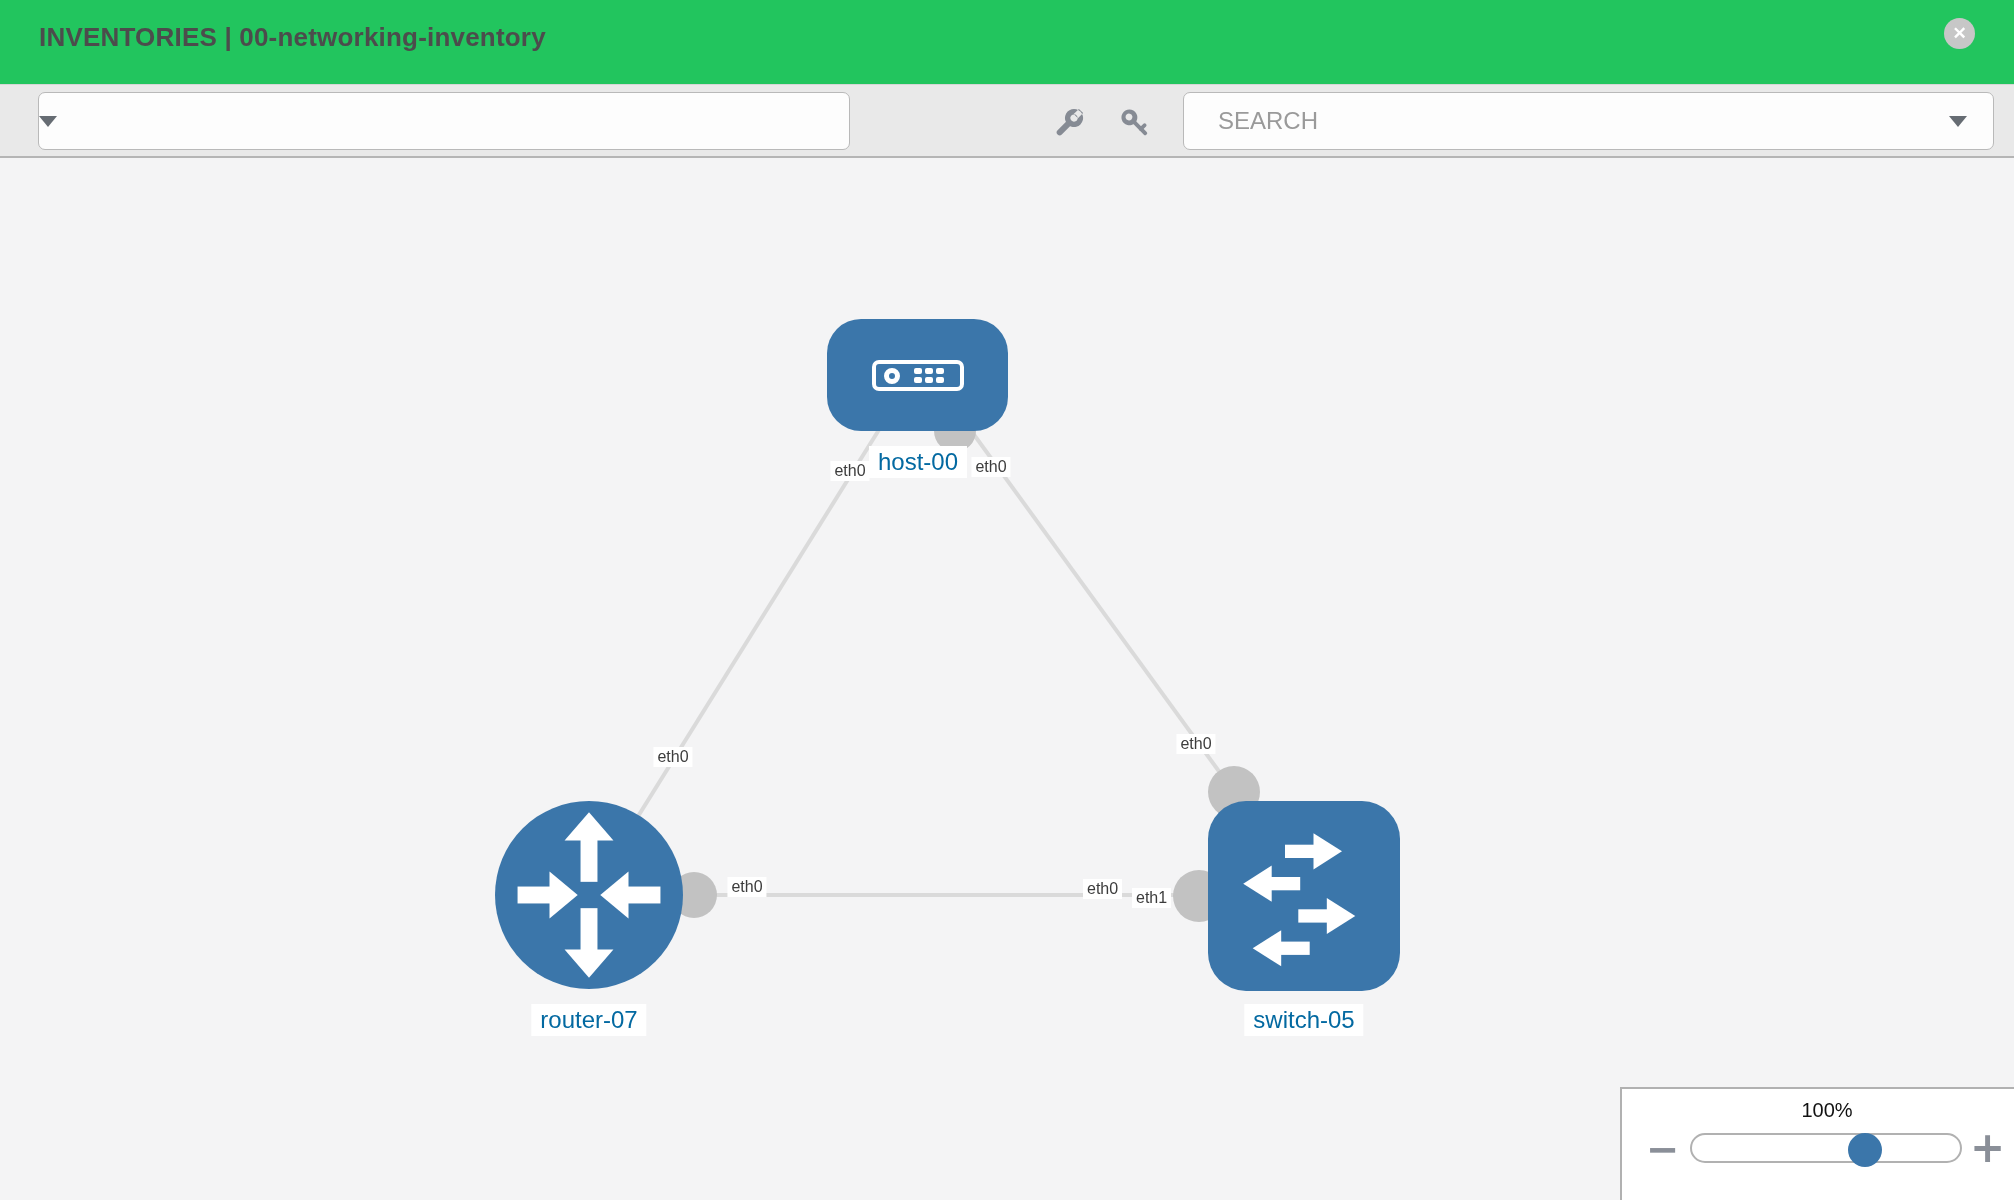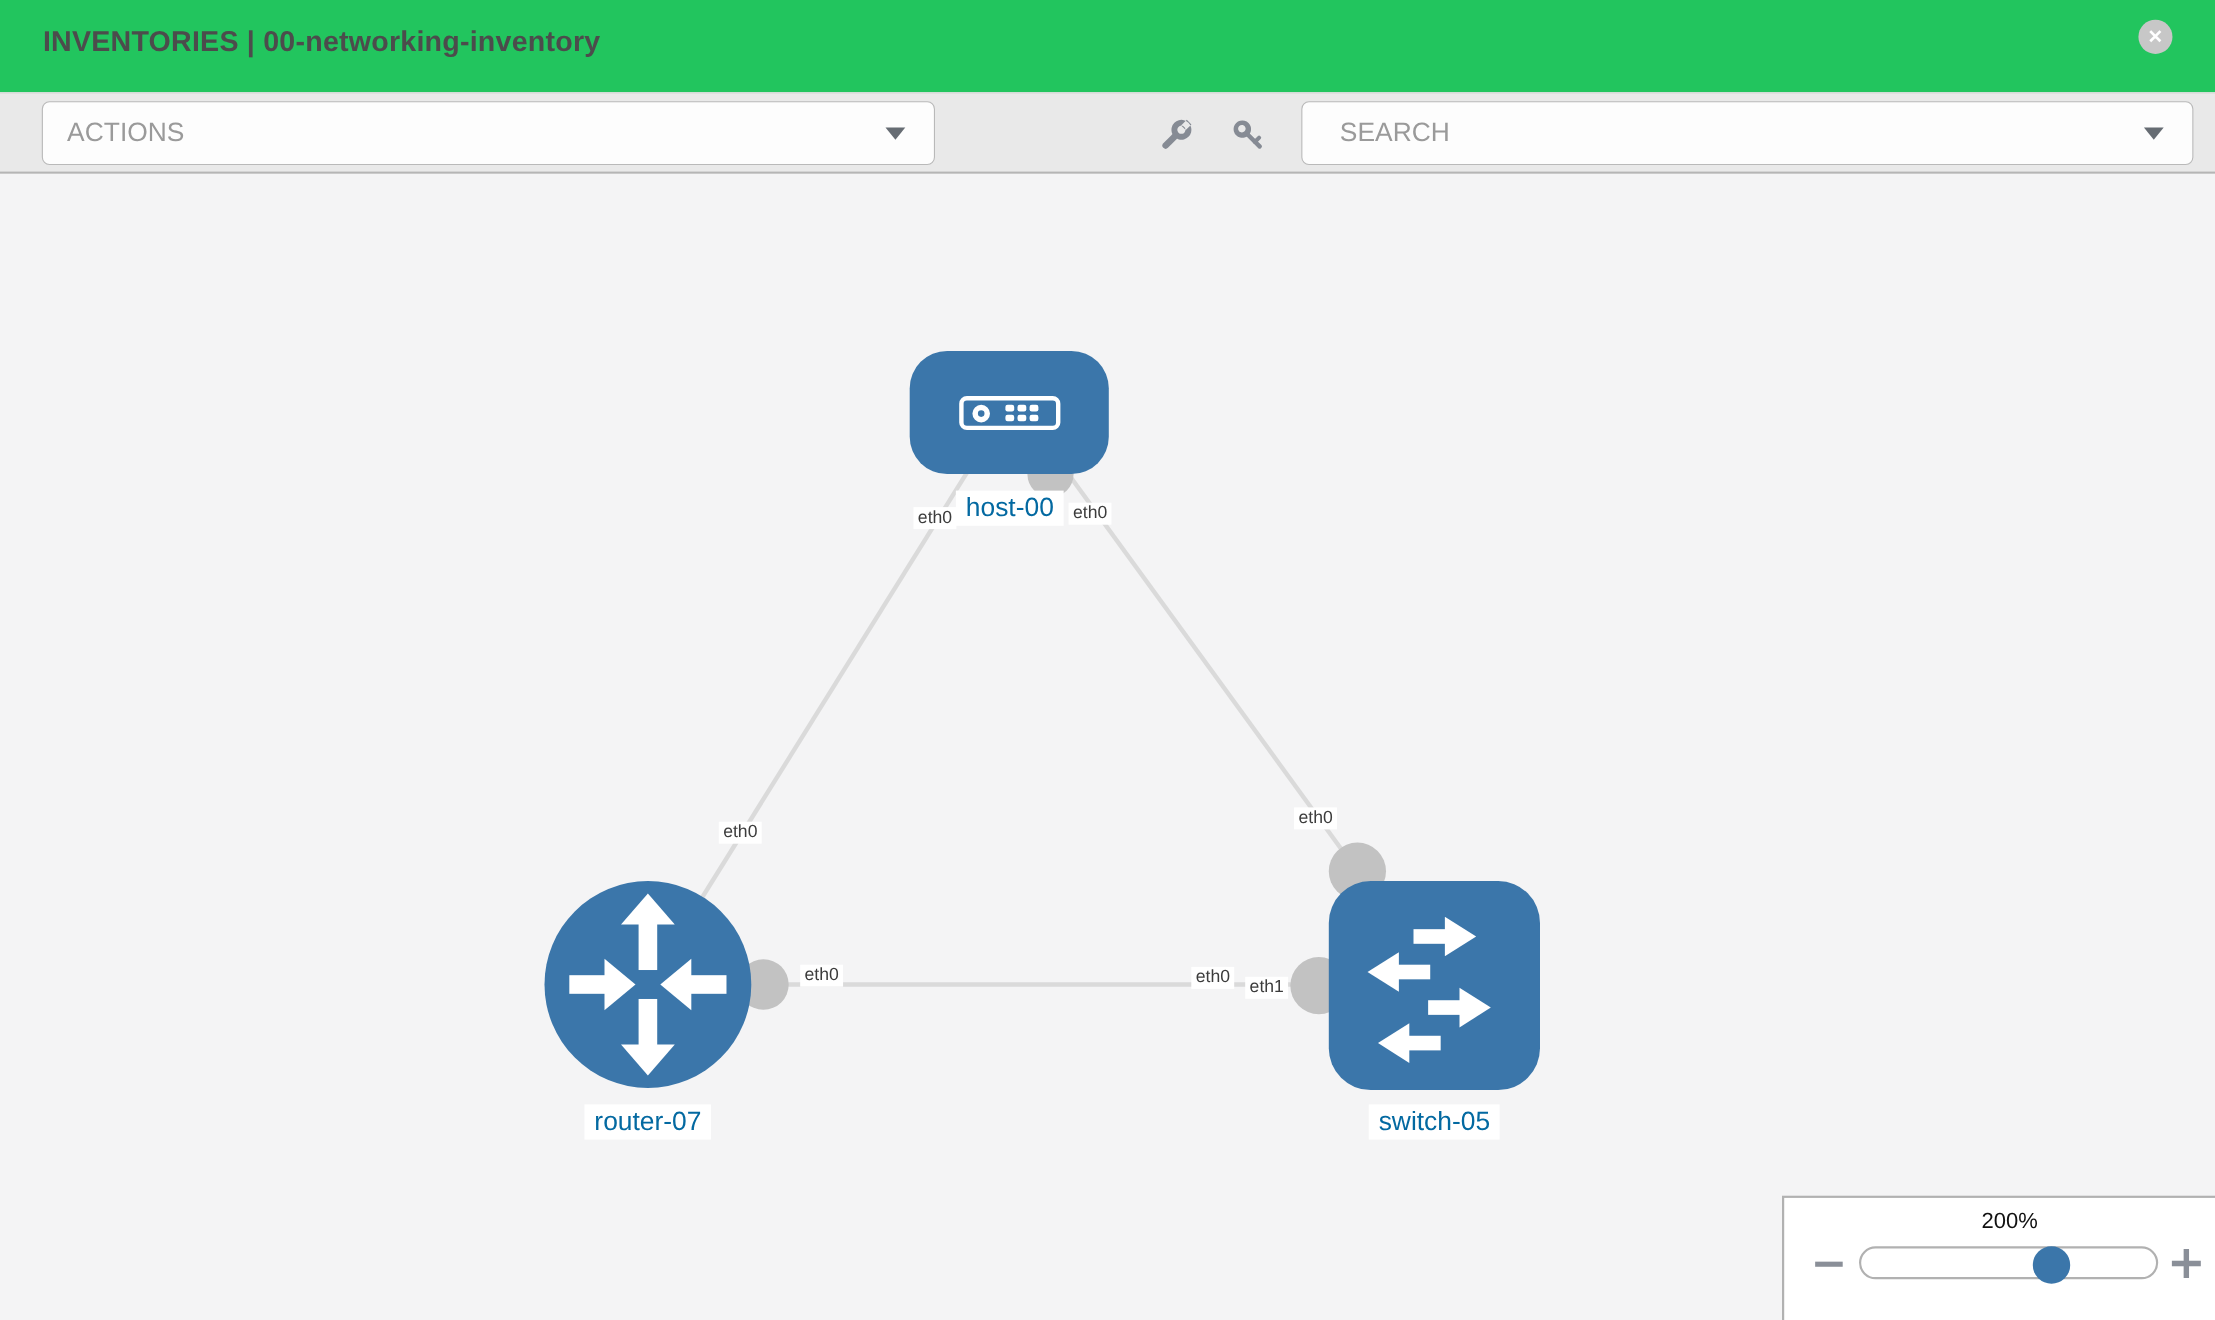--- a/index.html
+++ b/index.html
@@ -84,21 +84,20 @@
 </head>
 <body>
 
 <div class="header">
   <div class="title">INVENTORIES | 00-networking-inventory</div>
   <button class="close-btn">✕</button>
 </div>
 
 <div class="toolbar">
   <div class="select-box actions-box">
-    <span class="ph">ACTIONS</span>
     <span class="caret"></span>
   </div>
 
   <button class="tool-icon wrench-btn">
     <svg viewBox="0 0 24 24">
       <g transform="rotate(45 12 12)">
         <path fill-rule="evenodd" d="M12 0.6 a6.4 6.4 0 1 0 0.01 0 Z
           M12 4.4 a2.6 2.6 0 1 1 -0.01 0 Z M9.9 0 h4.2 v5.2 h-4.2 Z"></path>
         <rect x="9.9" y="11" width="4.2" height="12.4" rx="2.1"></rect>
       </g>
@@ -181,20 +180,20 @@
 
   <div class="if-label if-center" style="left:850px; top:303px;">eth0</div>
   <div class="if-label if-center" style="left:673px; top:589px;">eth0</div>
   <div class="if-label if-center" style="left:991px; top:299px;">eth0</div>
   <div class="if-label if-center" style="left:1196px; top:576px;">eth0</div>
   <div class="if-label if-center" style="left:747px; top:719px;">eth0</div>
   <div class="if-label" style="left:1083px; top:721px;">eth0</div>
   <div class="if-label" style="left:1099px; top:730px;margin-left:33px;">eth1</div>
 
   <div class="zoom-panel">
-    <div class="zoom-level">200%</div>
+    <div class="zoom-level">100%</div>
     <button class="zoom-minus">−</button>
     <div class="zoom-track"></div>
     <div class="zoom-thumb"></div>
     <button class="zoom-plus">+</button>
   </div>
 
 </div>
 
 </body></html>

